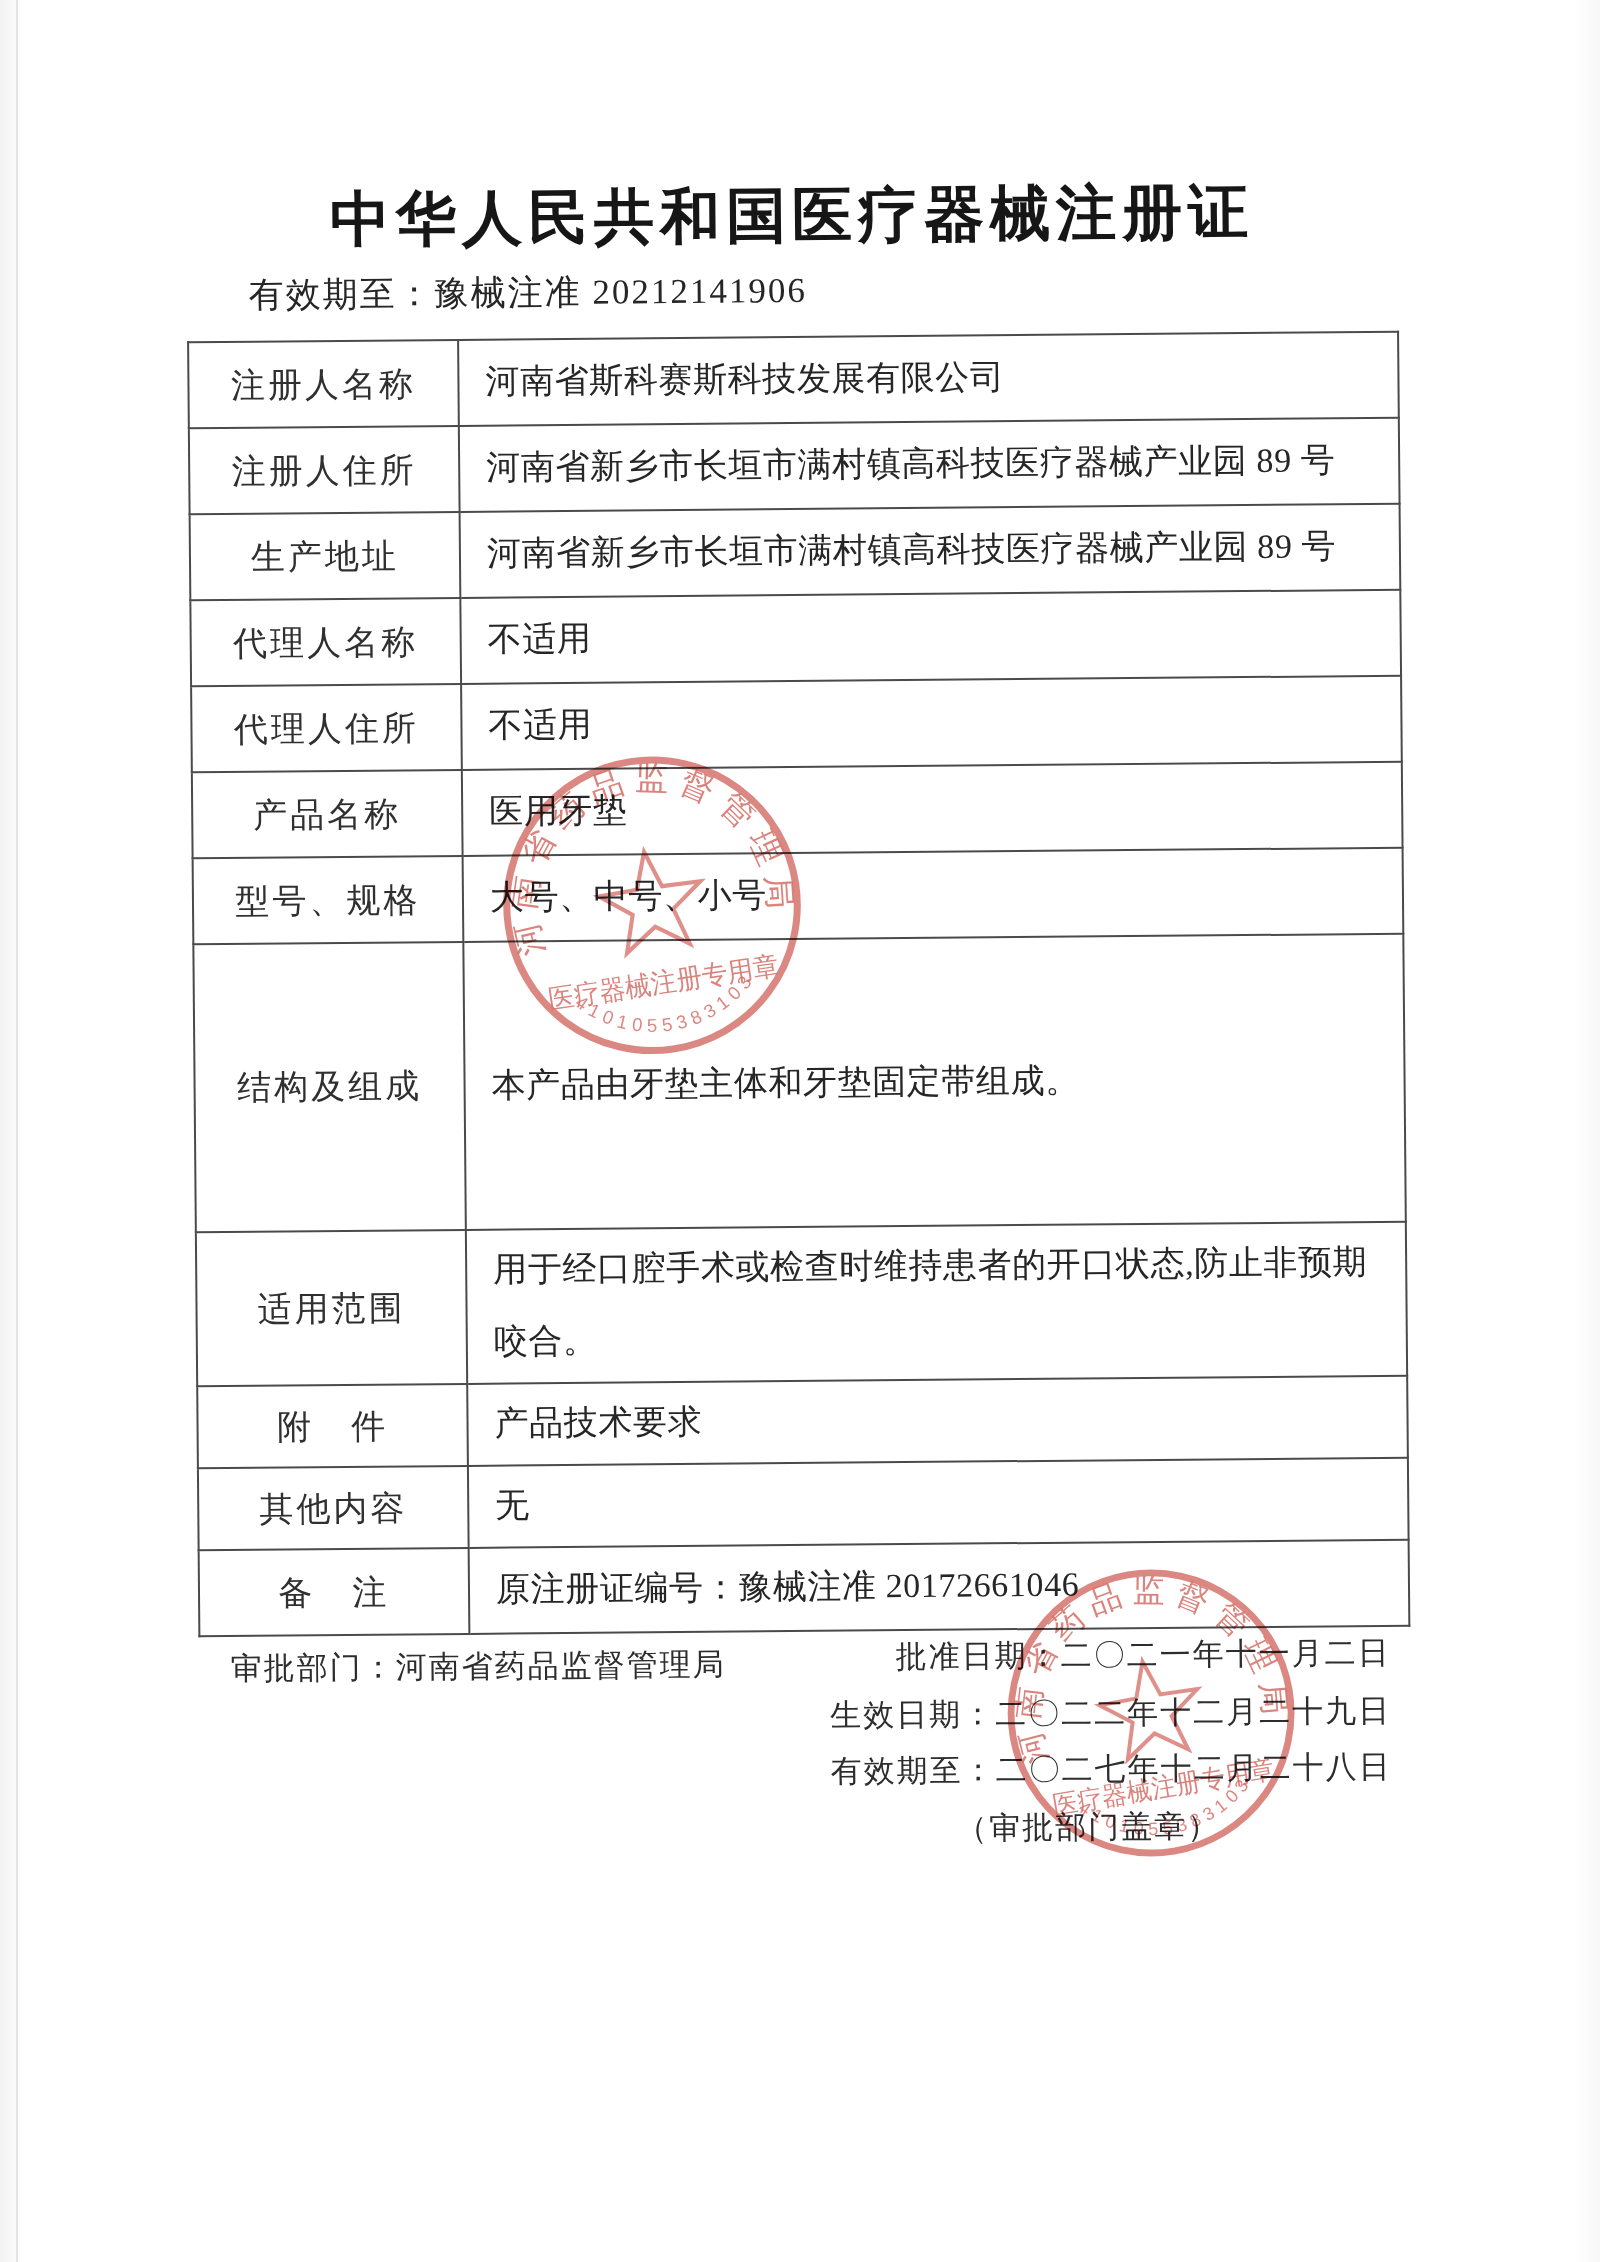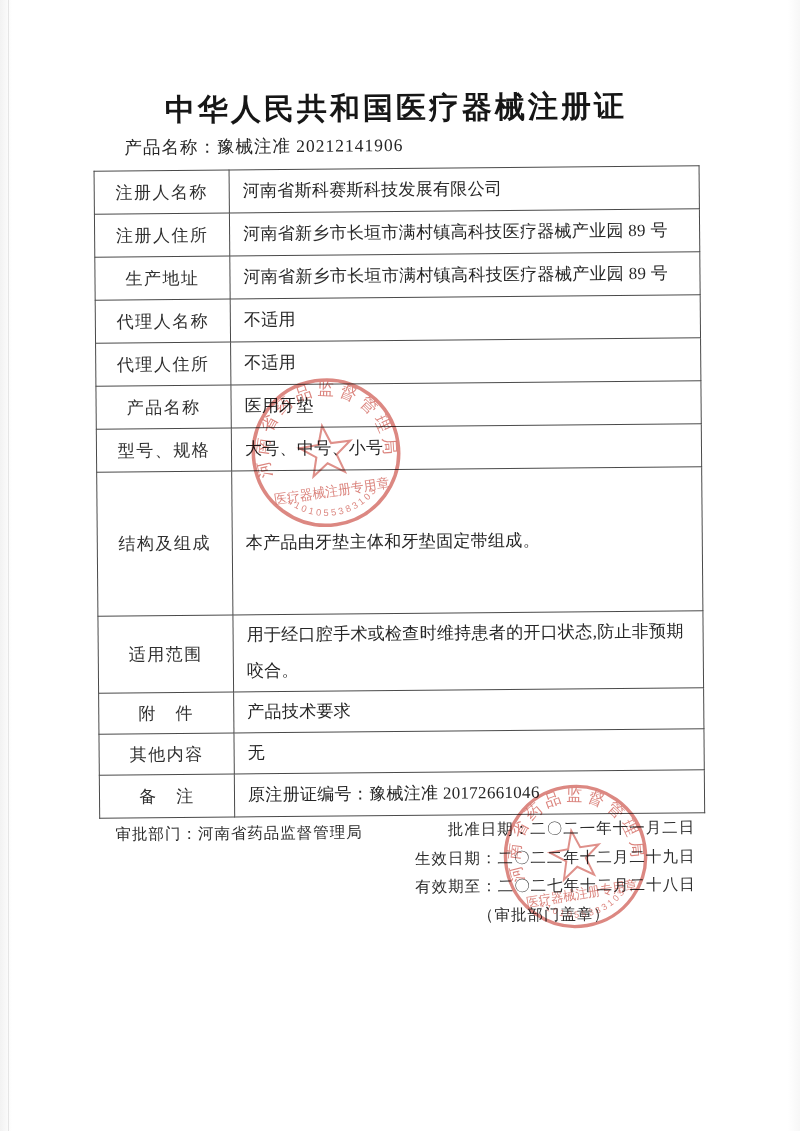--- a/index.html
+++ b/index.html
@@ -75,21 +75,21 @@
 </head>
 <body>
 
 <div class="page-wrap">
   <div class="scan-edge"></div>
 
   <div class="doc">
 
     <h1 class="title">中华人民共和国医疗器械注册证</h1>
 
-    <div class="cert-no"><span>产品名称：</span><span>豫械注准 20212141906</span></div>
+    <div class="cert-no"><span>有效期至：</span><span>豫械注准 20212141906</span></div>
 
     <table class="cert-table">
       <colgroup>
           <col class="c-label">
           <col>
         </colgroup>
       <tbody>
         <tr>
           <th>注册人名称</th>
           <td>河南省斯科赛斯科技发展有限公司</td>

